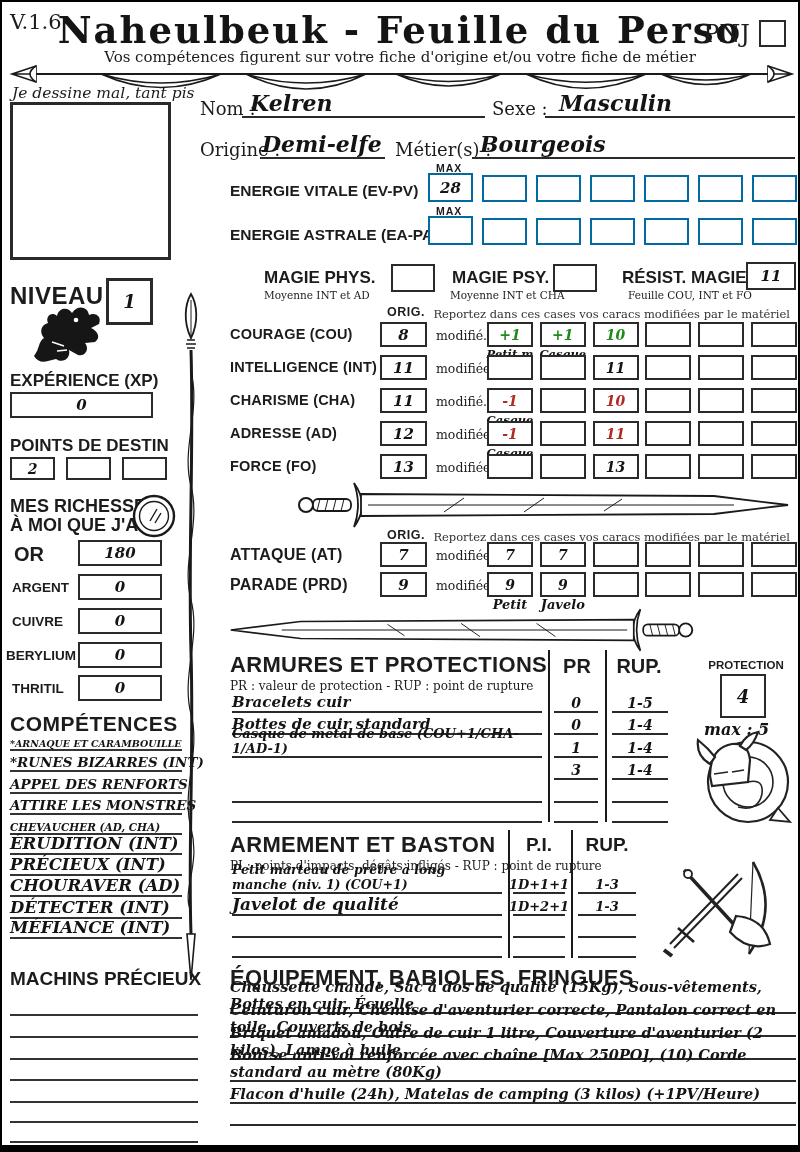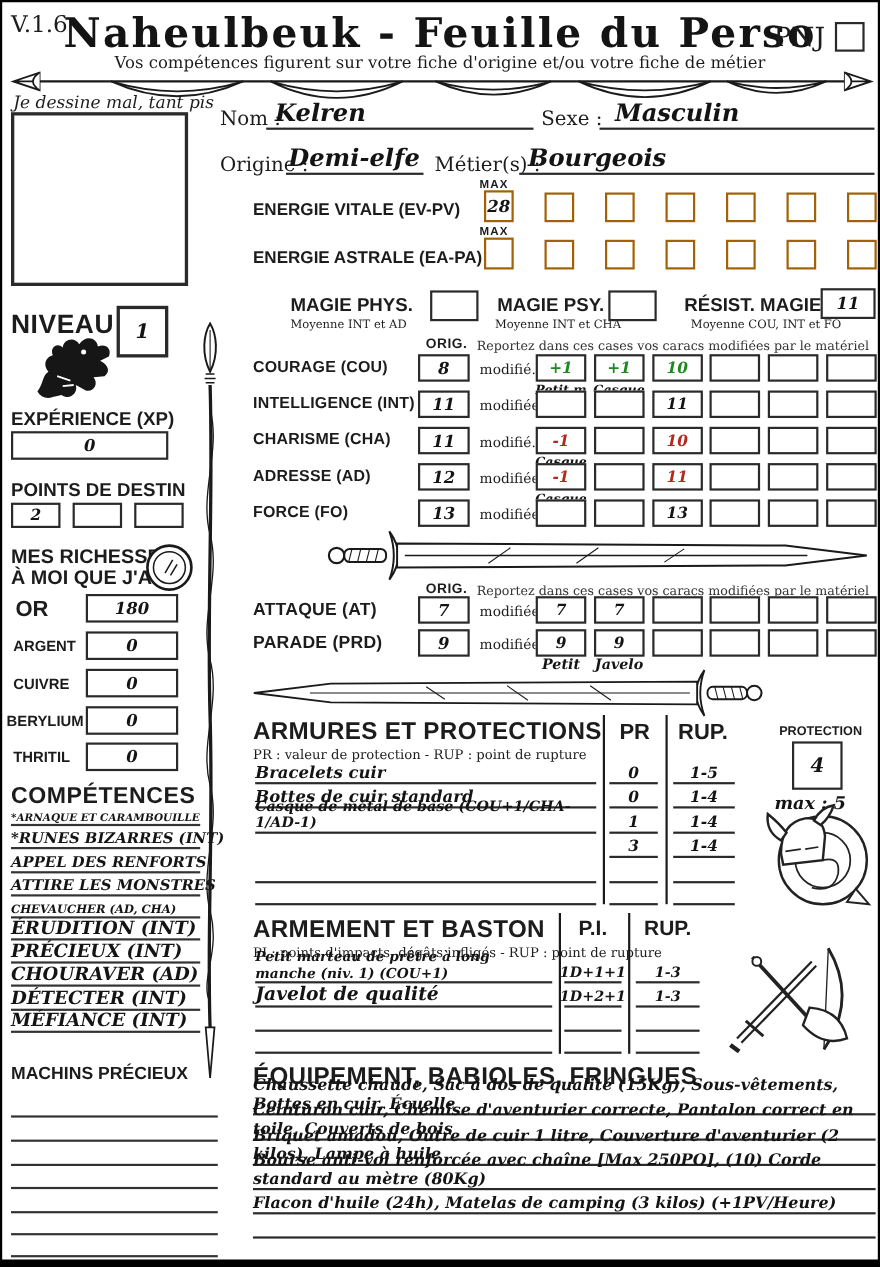--- a/index.html
+++ b/index.html
@@ -23,21 +23,21 @@
   .crow{position:absolute;left:228px;width:567px;height:26px;}
   .crow .lbl{position:absolute;left:0;top:0;width:150px;font-size:14.5px;line-height:25px;letter-spacing:.2px;white-space:nowrap;}
   .crow .orig{left:150px;top:0;width:47px;height:25px;}
   .crow .modif{position:absolute;left:206px;top:0;font-size:12.5px;line-height:27px;}
   .crow .modrow{position:absolute;left:257px;top:0;width:310px;display:flex;justify-content:space-between;}
   .mbox{position:relative;width:46px;height:25px;border:2px solid #2a2a2a;background:#fff;display:flex;align-items:center;justify-content:center;box-sizing:border-box;}
   .mbox .sub{position:absolute;top:23px;left:50%;transform:translateX(-50%);font-size:11.5px;white-space:nowrap;font-weight:600;}
   .v15{font-size:15px;} .v14{font-size:14px;} .v18{font-size:18px;}
   
   .erow{position:absolute;left:426px;width:369px;display:flex;justify-content:space-between;}
-  .ebox{width:27px;height:27px;border:2px solid #a16207;background:#fff;display:flex;align-items:center;justify-content:center;box-sizing:border-box;margin-left:12px;}
+  .ebox{width:45px;height:27px;border:2px solid #0369a1;background:#fff;display:flex;align-items:center;justify-content:center;box-sizing:border-box;}
   .ebox.first{border-width:2.5px;height:29px;margin-top:-2px;}
   
   .tcell{position:absolute;border-bottom:2px solid #2a2a2a;height:21px;display:flex;align-items:flex-end;}
   .tcell.center{justify-content:center;}
   .vline{position:absolute;width:2px;background:#1a1a1a;}
   .skill{position:absolute;left:8px;width:172px;border-bottom:2px solid #333;white-space:nowrap;
          font-family:"DejaVu Serif",serif;font-style:italic;font-weight:700;}
   .mline{position:absolute;left:8px;width:188px;border-bottom:2px solid #333;height:20px;}
   .eqline{position:absolute;left:228px;width:566px;border-bottom:2px solid #2a2a2a;height:21px;
           font-size:14.5px;display:flex;align-items:flex-end;}
@@ -135,21 +135,21 @@
   <div class="skill" style="top:752px;font-size:13.5px;">*RUNES BIZARRES (INT)</div>
   <div class="skill" style="top:774px;font-size:13.5px;">APPEL DES RENFORTS</div>
   <div class="skill" style="top:795px;font-size:13.5px;">ATTIRE LES MONSTRES</div>
   <div class="skill" style="top:819px;font-size:10.5px;">CHEVAUCHER (AD, CHA)</div>
   <div class="skill" style="top:832px;font-size:16.5px;">ÉRUDITION (INT)</div>
   <div class="skill" style="top:853px;font-size:16.5px;">PRÉCIEUX (INT)</div>
   <div class="skill" style="top:874px;font-size:16.5px;">CHOURAVER (AD)</div>
   <div class="skill" style="top:896px;font-size:16.5px;">DÉTECTER (INT)</div>
   <div class="skill" style="top:916px;font-size:16.5px;">MÉFIANCE (INT)</div>
 
-  <div class="abs disp" style="left:8px;top:966px;font-size:16px;">MACHINS PRÉCIEUX</div>
+  <div class="abs disp" style="left:8px;top:966px;font-size:19px;">MACHINS PRÉCIEUX</div>
   <div class="mline" style="top:992px;"></div>
   <div class="mline" style="top:1014px;"></div>
   <div class="mline" style="top:1036px;"></div>
   <div class="mline" style="top:1057px;"></div>
   <div class="mline" style="top:1079px;"></div>
   <div class="mline" style="top:1099px;"></div>
   <div class="mline" style="top:1119px;"></div>
 
   <svg class="abs" style="left:172px;top:290px;" width="34" height="692" viewBox="0 0 34 692">
     <g stroke="#1a1a1a" fill="#fff">
@@ -210,21 +210,21 @@
   <div class="abs cal" style="left:262px;top:287px;font-size:10.5px;">Moyenne INT et AD</div>
   <div class="b" style="left:389px;top:262px;width:44px;height:28px;">
       <span class="hand v15"></span>
     </div>
   <div class="abs disp" style="left:450px;top:266px;font-size:17px;">MAGIE PSY.</div>
   <div class="abs cal" style="left:448px;top:287px;font-size:10.5px;">Moyenne INT et CHA</div>
   <div class="b" style="left:551px;top:262px;width:44px;height:28px;">
       <span class="hand v15"></span>
     </div>
   <div class="abs disp" style="left:620px;top:266px;font-size:17px;">RÉSIST. MAGIE</div>
-  <div class="abs cal" style="left:626px;top:287px;font-size:10.5px;">Moyenne COU, INT et FO</div>
+  <div class="abs cal" style="left:626px;top:287px;font-size:10.5px;">Feuille COU, INT et FO</div>
   <div class="b" style="left:744px;top:260px;width:50px;height:28px;">
       <span class="hand v15">11</span>
     </div>
 
   <div class="abs disp" style="left:385px;top:303px;font-size:12.5px;letter-spacing:.5px;">ORIG.</div>
   <div class="abs cal" style="right:8px;top:305px;font-size:11.5px;color:#333;">Reportez dans ces cases vos caracs modifiées par le matériel</div>
 
   <div class="crow" style="top:320px;">
     <div class="lbl disp">COURAGE (COU)</div>
     <div class="b orig">

